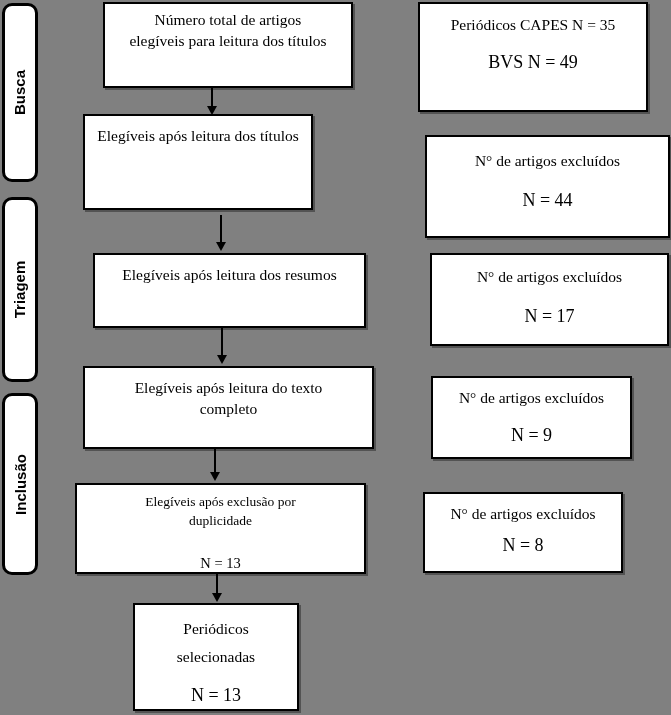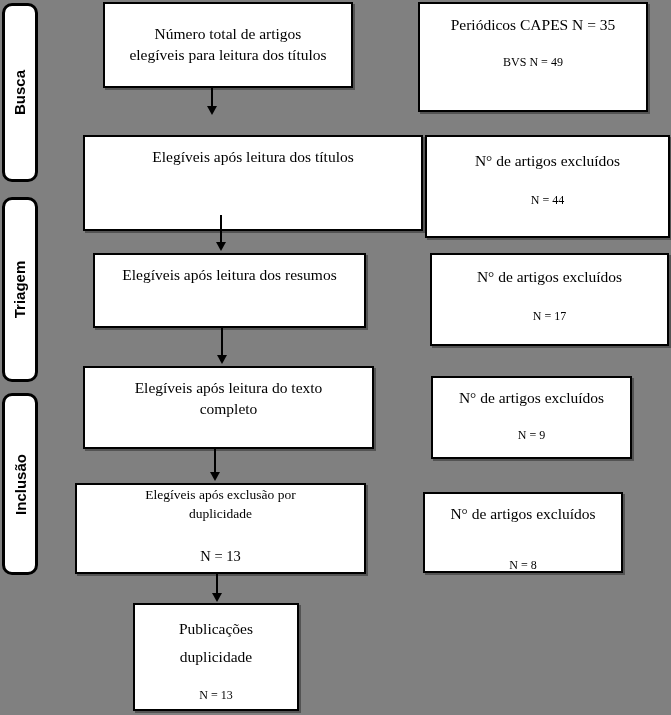--- a/index.html
+++ b/index.html
@@ -20,21 +20,21 @@
     border: 2px solid #000000;
     box-shadow: 2px 2px 0 rgba(0,0,0,0.35);
     text-align: center;
   }
   .box .title {
     margin: 0 auto;
     font-size: 15.5px;
     line-height: 21px;
   }
   .box .nval {
-    font-size: 12px;
+    font-size: 18px;
     line-height: 20px;
   }
   
   .phase {
     position: absolute;
     box-sizing: border-box;
     left: 2px;
     width: 36px;
     background: #ffffff;
     border: 3px solid #000000;
@@ -77,42 +77,42 @@
     <span class="vlabel">Busca</span>
   </div>
   <div class="phase" style="top:197px; height:185px;">
     <span class="vlabel">Triagem</span>
   </div>
   <div class="phase" style="top:393px; height:182px;">
     <span class="vlabel">Inclusão</span>
   </div>
 
   <div class="box" style="left:103px; top:2px; width:250px; height:86px;">
-    <div class="title" style="max-width:205px; padding-top:19px;">Número total de artigos elegíveis para leitura dos títulos</div>
+    <div class="title" style="max-width:205px; padding-top:5px;">Número total de artigos elegíveis para leitura dos títulos</div>
   </div>
 
-  <div class="box" style="left:83px; top:135px; width:340px; height:96px;">
+  <div class="box" style="left:83px; top:114px; width:230px; height:96px;">
     <div class="title" style="padding-top:9px;">Elegíveis após leitura dos títulos</div>
   </div>
 
   <div class="box" style="left:83px; top:366px; width:291px; height:83px;">
     <div class="title" style="max-width:245px; padding-top:9px;">Elegíveis após leitura do texto completo</div>
   </div>
 
   <div class="box" style="left:93px; top:253px; width:273px; height:75px;">
     <div class="title" style="max-width:215px; padding-top:9px;">Elegíveis após leitura dos resumos</div>
   </div>
 
   <div class="box" style="left:75px; top:483px; width:291px; height:91px;">
-    <div class="title" style="max-width:210px; font-size:13.5px; line-height:19px;">Elegíveis após exclusão por duplicidade</div>
+    <div class="title" style="max-width:210px; padding-top:7px; font-size:13.5px; line-height:19px;">Elegíveis após exclusão por duplicidade</div>
     <div class="nval" style="margin-top:23px; font-size:14.5px;">N = 13</div>
   </div>
 
   <div class="box" style="left:133px; top:603px; width:166px; height:108px;">
-    <div class="title" style="max-width:130px; padding-top:10px; line-height:28px;">Publicações duplicidade</div>
+    <div class="title" style="max-width:130px; padding-top:10px; line-height:28px;">Periódicos selecionadas</div>
     <div class="nval" style="margin-top:14px;">N = 13</div>
   </div>
 
   <div class="arrow" style="left:211px; top:88px;  height:18px;"></div>
   <div class="arrow" style="left:220px; top:215px; height:27px;"></div>
   <div class="arrow" style="left:221px; top:328px; height:27px;"></div>
   <div class="arrow" style="left:214px; top:449px; height:23px;"></div>
   <div class="arrow" style="left:216px; top:574px; height:19px;"></div>
 
   <div class="box" style="left:418px; top:2px; width:230px; height:110px;">
@@ -130,16 +130,16 @@
     <div class="nval" style="margin-top:19px;">N = 17</div>
   </div>
 
   <div class="box" style="left:431px; top:376px; width:201px; height:83px;">
     <div class="title" style="padding-top:9px;">N° de artigos excluídos</div>
     <div class="nval" style="margin-top:17px;">N = 9</div>
   </div>
 
   <div class="box" style="left:423px; top:492px; width:200px; height:81px;">
     <div class="title" style="padding-top:9px;">N° de artigos excluídos</div>
-    <div class="nval" style="margin-top:31px;">N = 8</div>
+    <div class="nval" style="margin-top:11px;">N = 8</div>
   </div>
 
 </div>
 
 </body></html>

